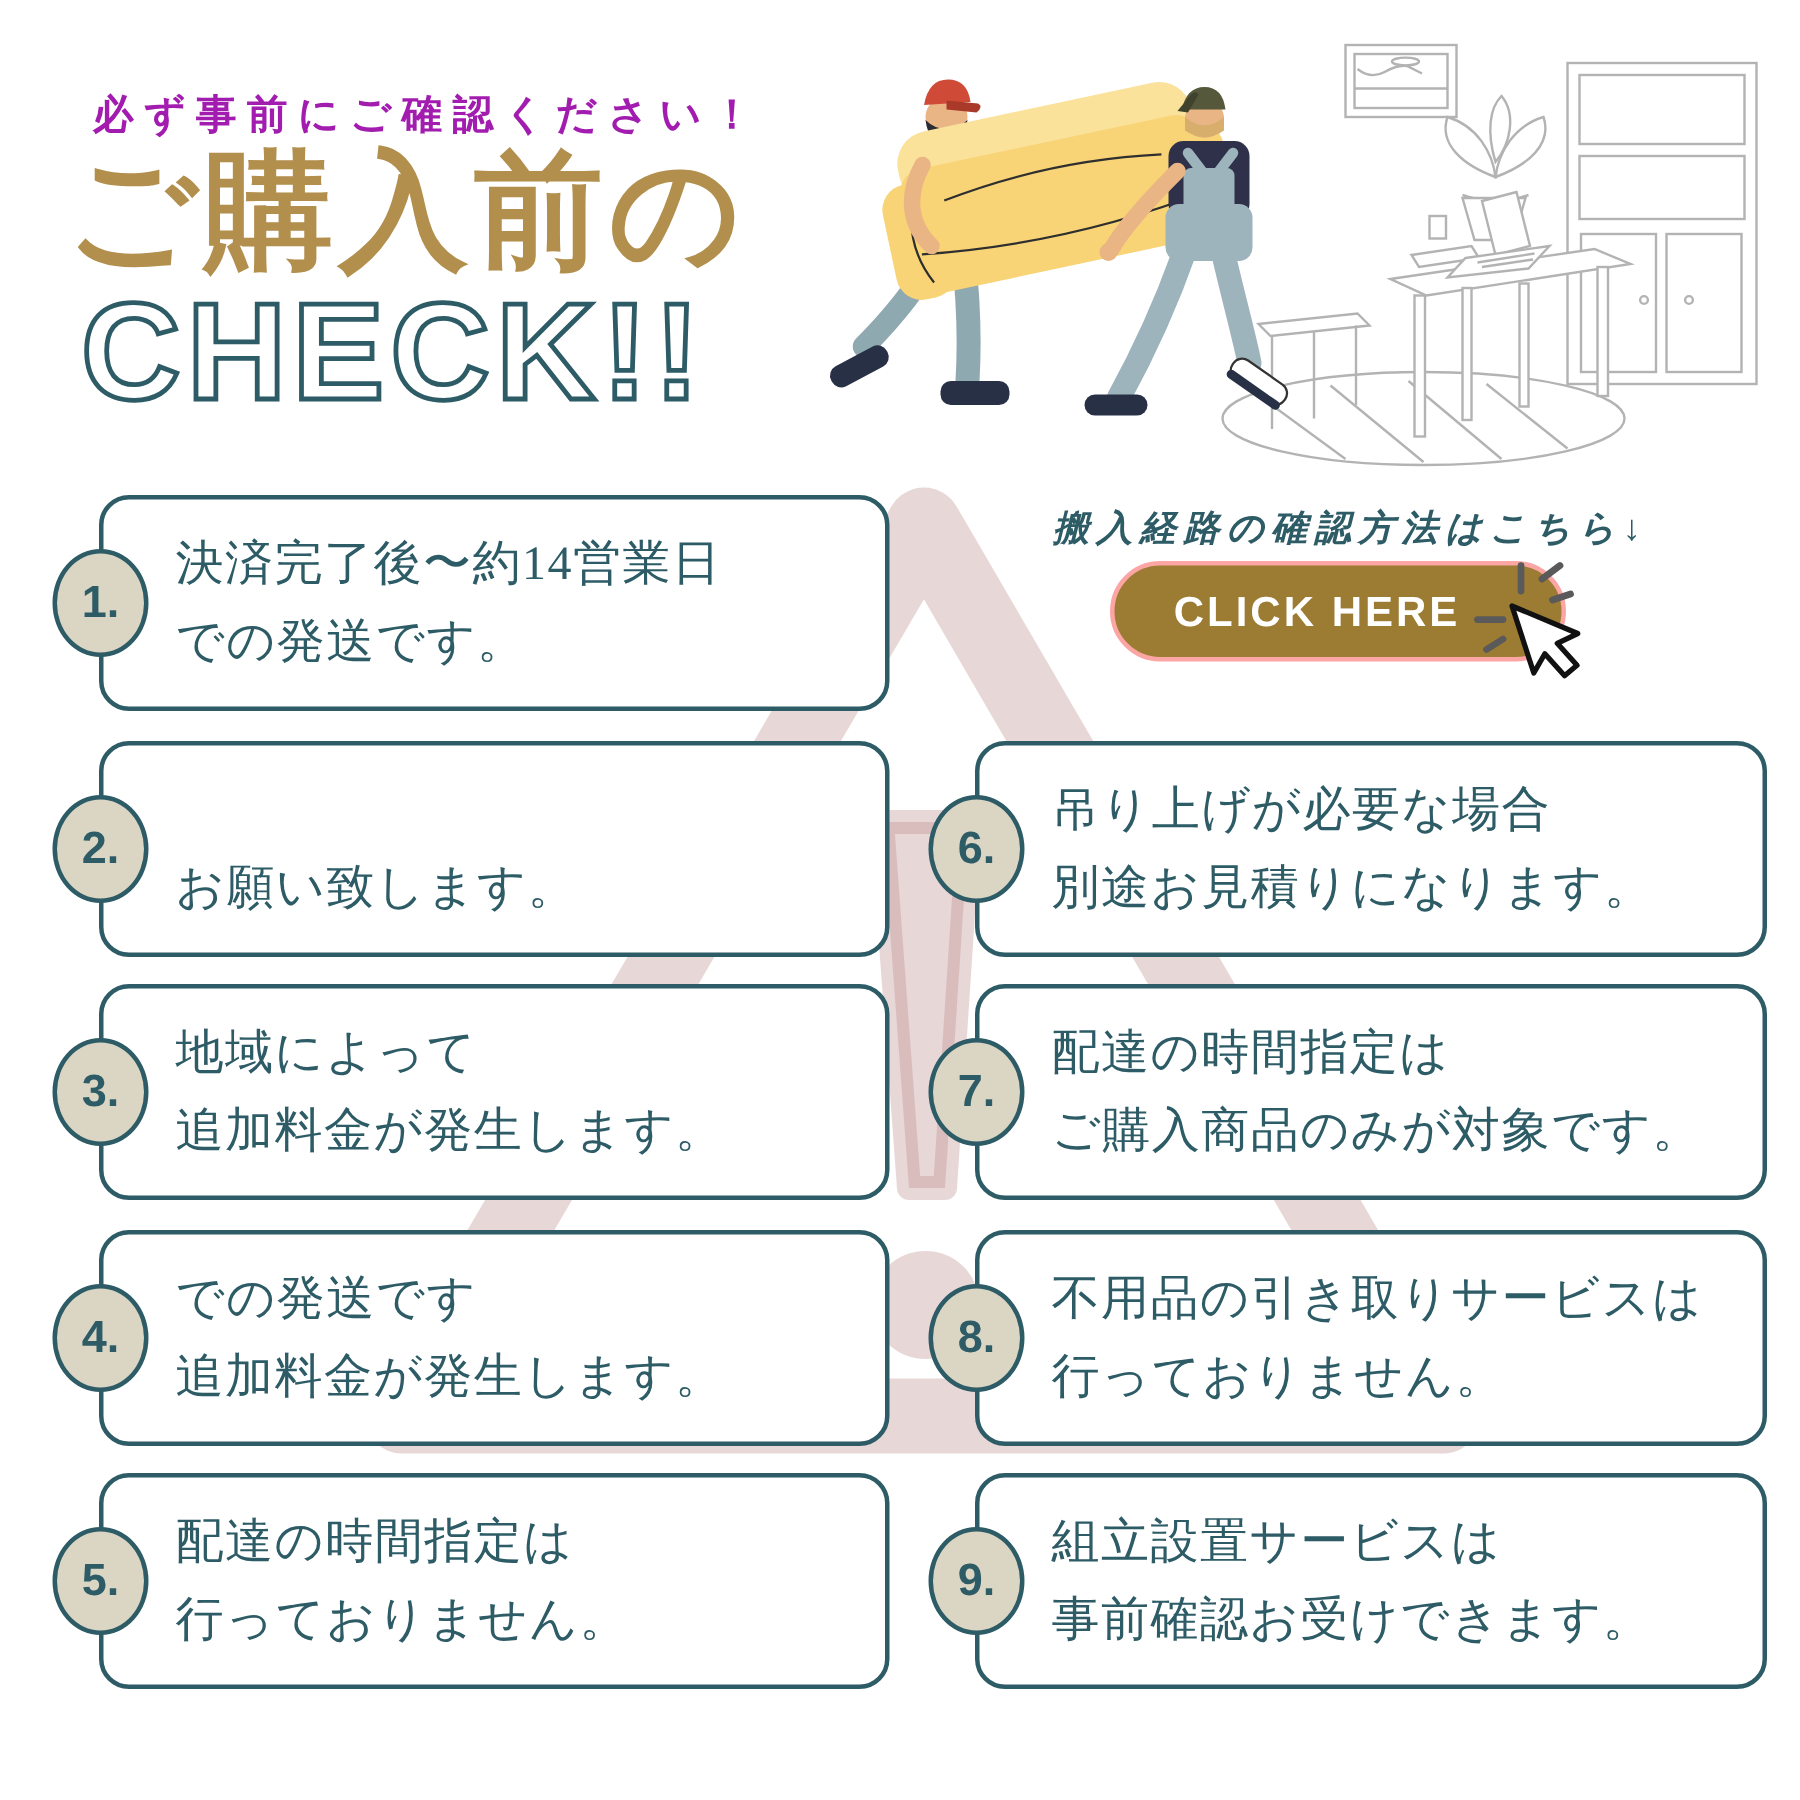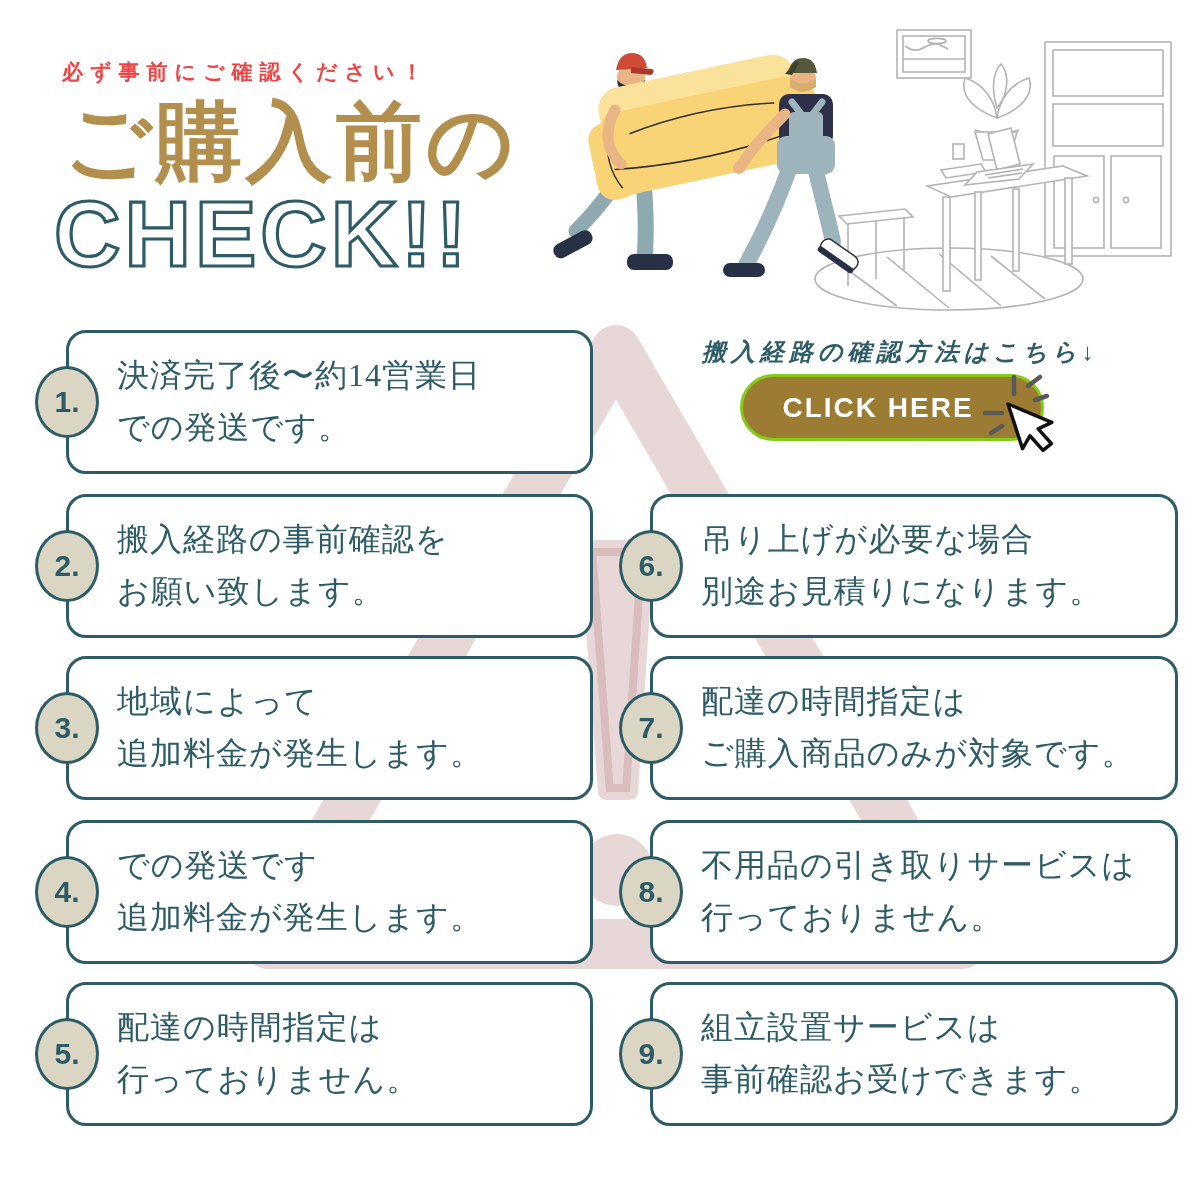--- a/index.html
+++ b/index.html
@@ -3,35 +3,35 @@
 <meta charset="utf-8">
 <style>
   html,body{margin:0;padding:0;background:#ffffff;}
   .stage{
     position:relative;width:1200px;height:1200px;background:#ffffff;overflow:hidden;
     font-family:"Liberation Sans","DejaVu Sans",sans-serif;
   }
   
   .tagline{
     position:absolute;left:62px;top:58px;
-    font-size:21px;font-weight:600;letter-spacing:7px;color:#ef4444;
+    font-size:27px;font-weight:600;letter-spacing:7px;color:#a21caf;
   }
   .title{
-    position:absolute;left:64px;top:96px;margin:0;
+    position:absolute;left:44px;top:96px;margin:0;
     font-size:86px;font-weight:900;letter-spacing:4px;color:#b28f4d;line-height:1.05;
   }
   .check-svg{position:absolute;left:50px;top:186px;}
   
   .cta-label{
     position:absolute;left:702px;top:336px;
     font-size:24px;font-weight:600;letter-spacing:5px;color:#2d5c66;font-style:italic;
   }
   .cta-button{
     position:absolute;left:740px;top:374px;width:304px;height:67px;
-    background:#9c7c32;border:3px solid #84cc16;border-radius:36px;
+    background:#9c7c32;border:3px solid #fca5a5;border-radius:36px;
     display:flex;align-items:center;justify-content:center;
     color:#ffffff;font-size:28px;font-weight:bold;letter-spacing:2px;
     box-sizing:border-box;padding-right:28px;cursor:pointer;z-index:3;
   }
   .cursor-svg{position:absolute;left:0;top:0;z-index:4;pointer-events:none;}
   
   .watermark{position:absolute;left:0;top:0;z-index:0;}
   
   .illu{position:absolute;left:545px;top:18px;z-index:1;}
   
@@ -197,21 +197,21 @@
       <path d="M1008,404 l0,47 l11,-10 l8,18 l10,-4 l-8,-18 l15,-2 z" fill="#ffffff" stroke="#111111" stroke-width="3.5" stroke-linejoin="round"></path>
     </g>
   </svg>
 
   <section class="item c-left r1">
     <span class="num">1.</span>
     <p class="txt"><span>決済完了後〜約14営業日</span><br><span>での発送です。</span></p>
   </section>
   <section class="item c-left r2">
     <span class="num">2.</span>
-    <p class="txt"><span>搬入経路の事前確認を</span><br><span>お願い致します。</span></p>
+    <p class="txt"><br><span>お願い致します。</span></p>
   </section>
   <section class="item c-left r3">
     <span class="num">3.</span>
     <p class="txt"><span>地域によって</span><br><span>追加料金が発生します。</span></p>
   </section>
   <section class="item c-left r4">
     <span class="num">4.</span>
     <p class="txt"><span>での発送です</span><br><span>追加料金が発生します。</span></p>
   </section>
   <section class="item c-left r5">

